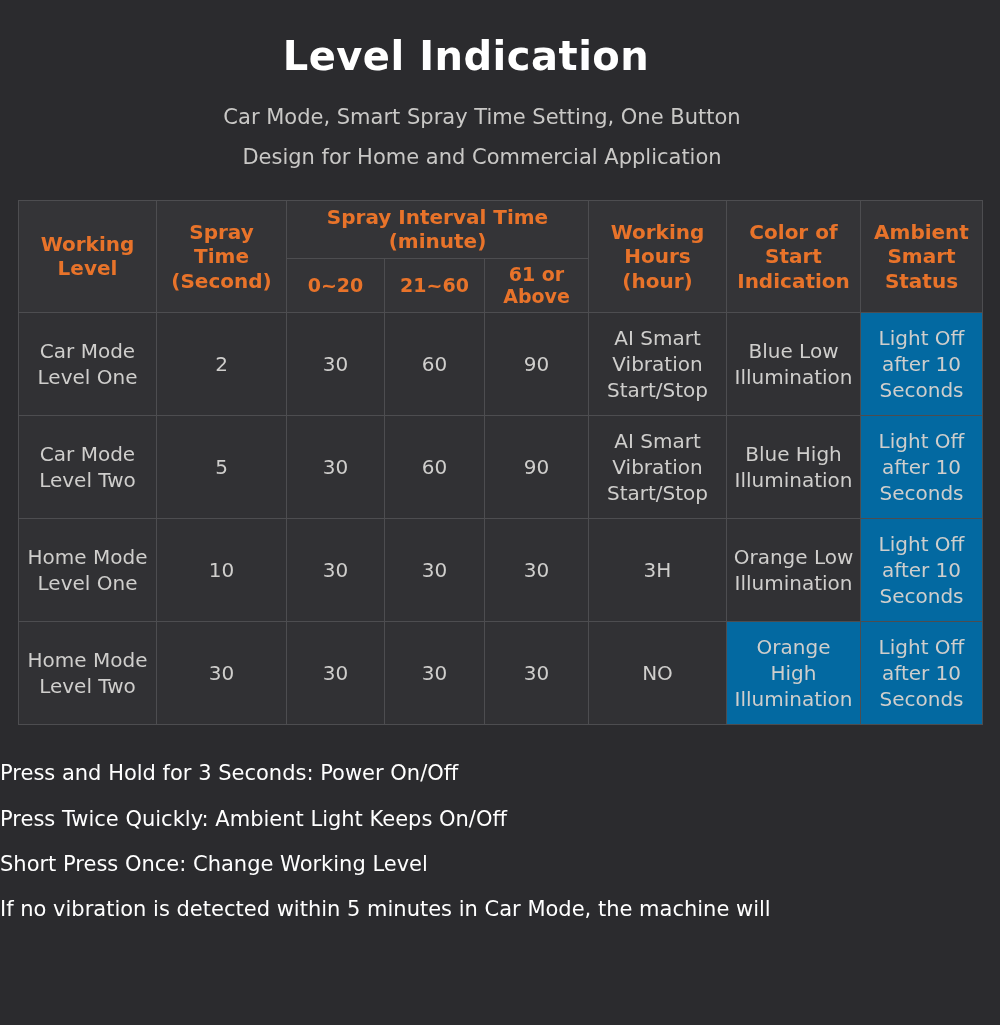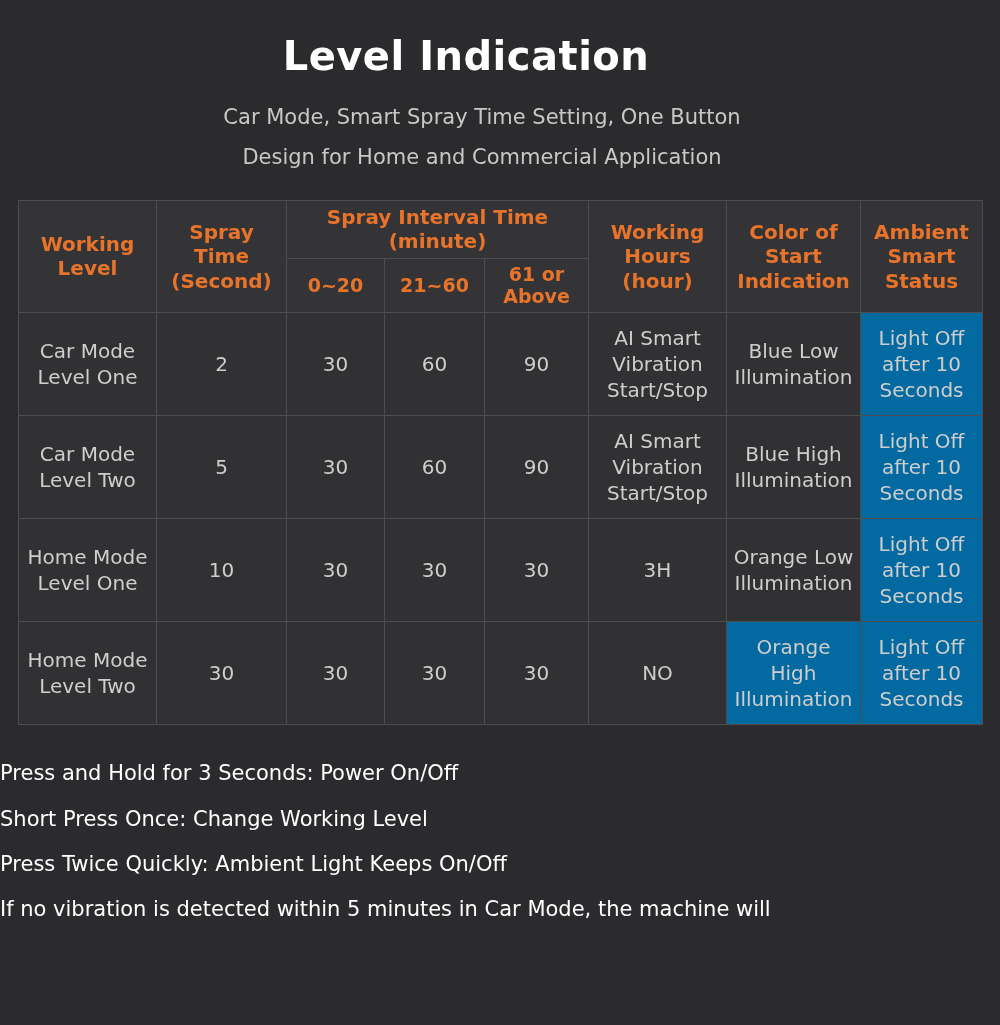--- a/index.html
+++ b/index.html
@@ -177,18 +177,18 @@
           <td class="cell">NO</td>
           <td class="cell alt">Orange High Illumination</td>
           <td class="cell alt">Light Off after 10 Seconds</td>
         </tr>
       </tbody>
     </table>
   </div>
 
   <div class="notes">
     <span class="line">Press and Hold for 3 Seconds: Power On/Off</span>
+    <span class="line">Press Twice Quickly: Ambient Light Keeps On/Off</span>
     <span class="line">Short Press Once: Change Working Level</span>
-    <span class="line">Press Twice Quickly: Ambient Light Keeps On/Off</span>
     <span class="line">If no vibration is detected within 5 minutes in Car Mode, the machine will</span>
   </div>
 
 </div>
 
 </body></html>

